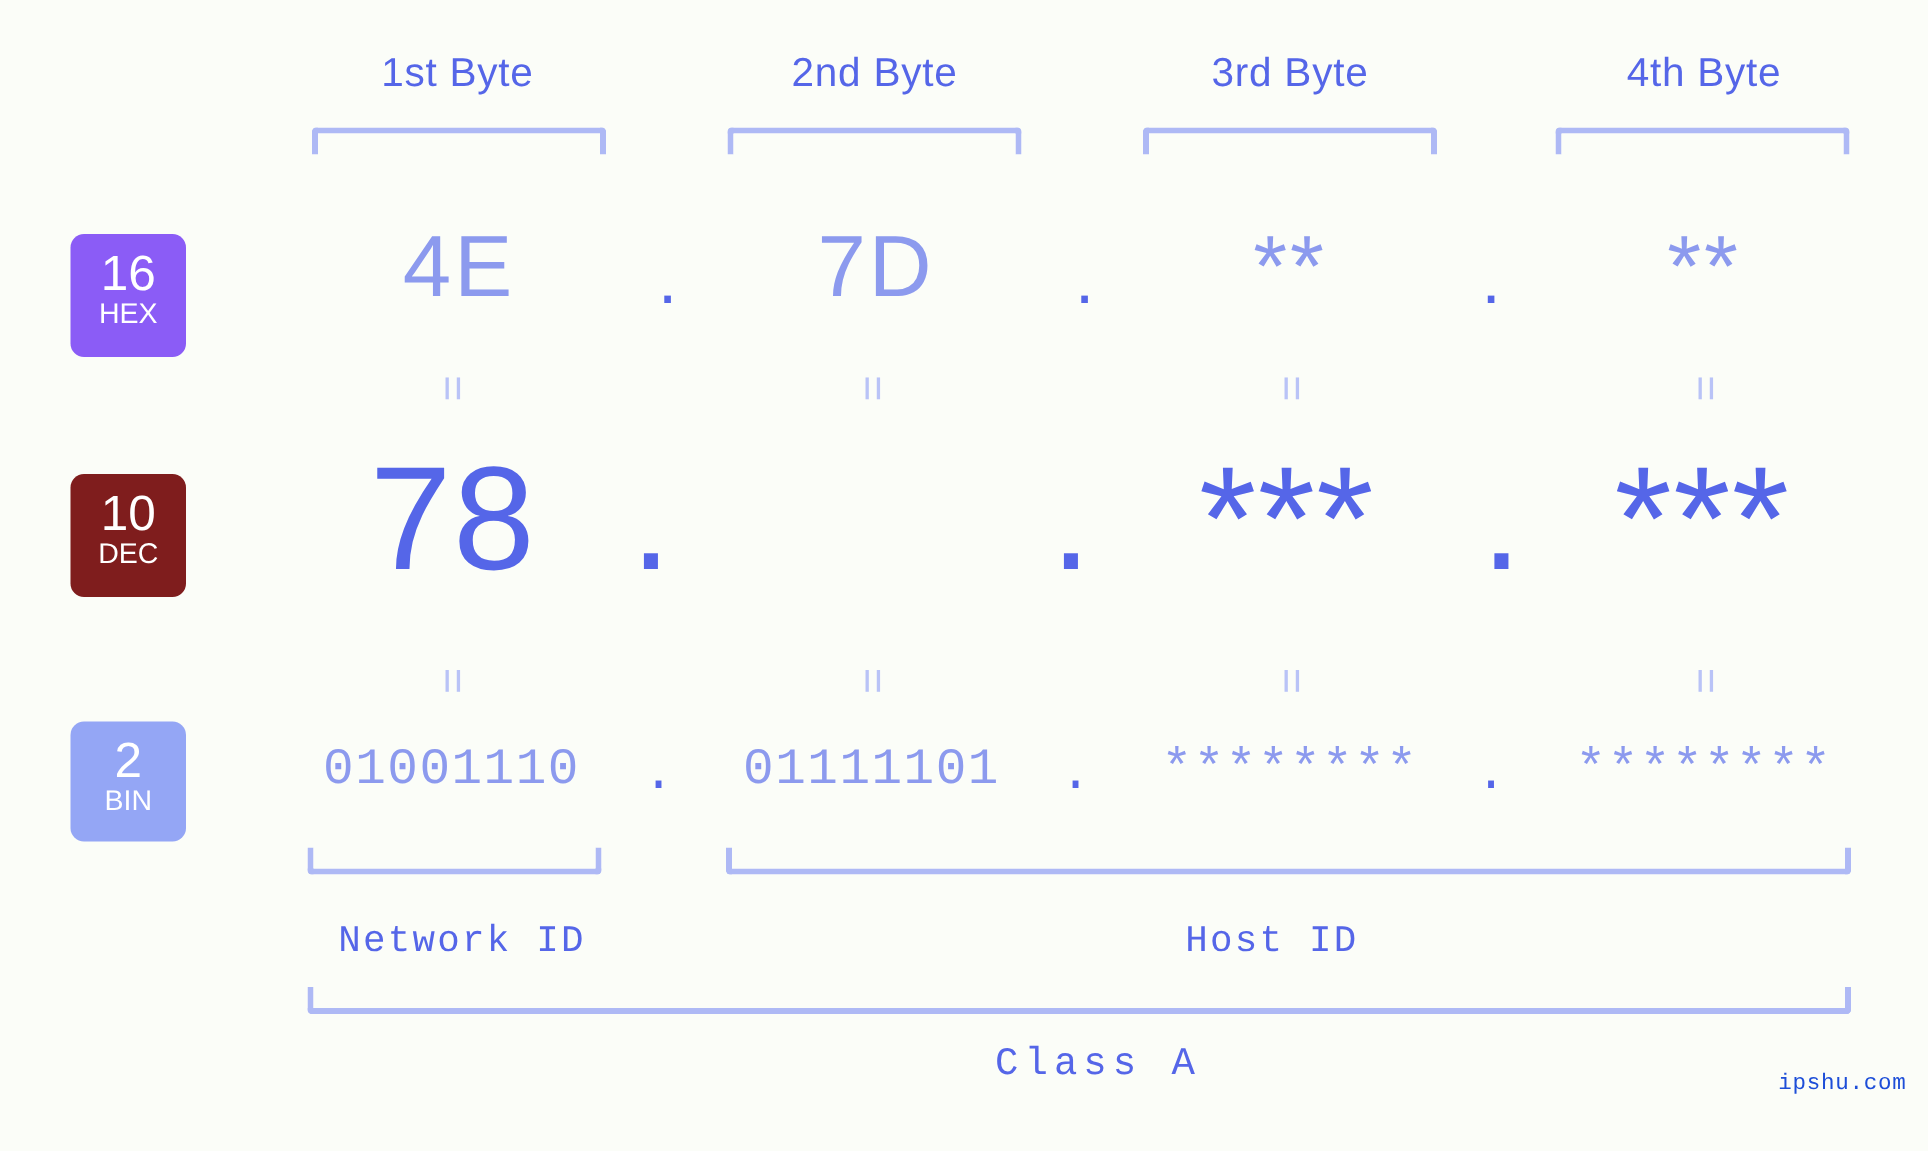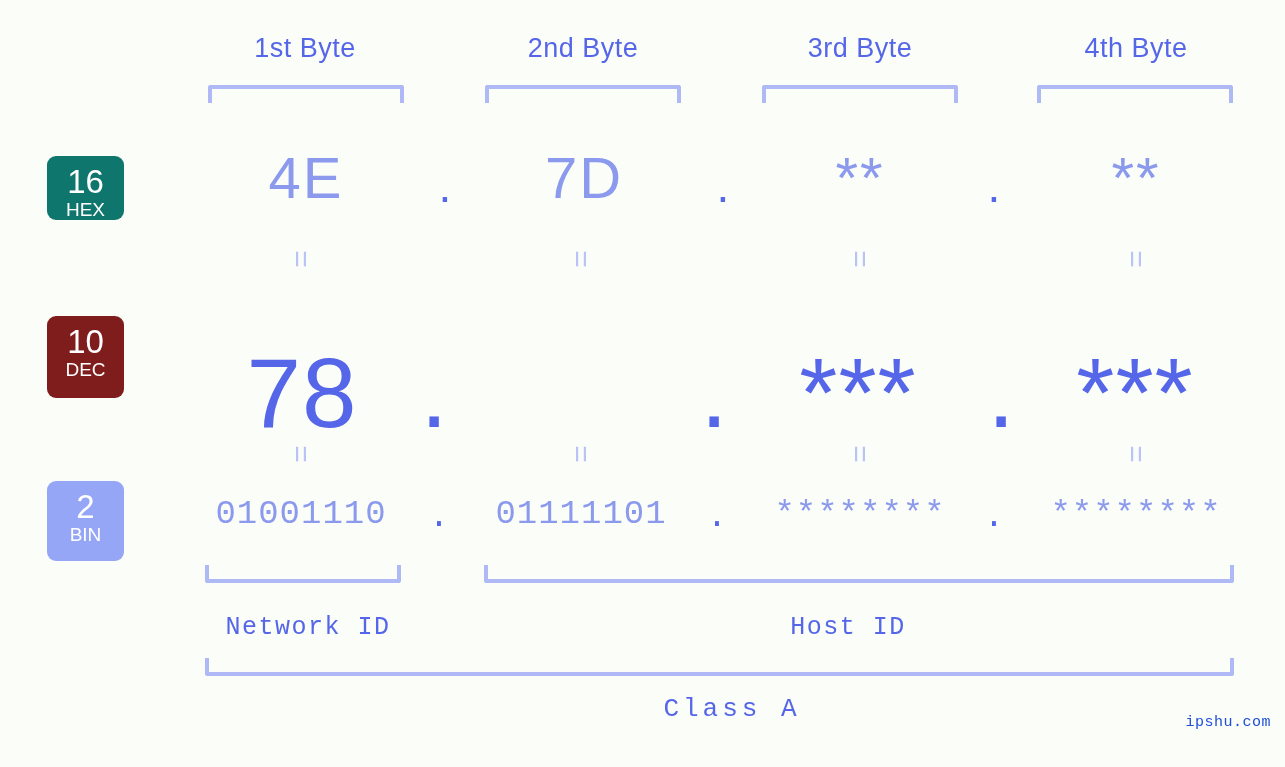--- a/index.html
+++ b/index.html
@@ -66,21 +66,21 @@
     font-size: 33px;
     line-height: 34px;
     font-weight: 400;
   }
   .badge .nm {
     display: block;
     font-size: 19px;
     line-height: 22px;
     font-weight: 400;
   }
-  #badge-hex { top: 156px; height: 64px; background: #0f766e; }
+  #badge-hex { top: 156px; height: 82px; background: #8b5cf6; }
   #badge-dec { top: 316px; height: 82px; background: #7f1d1d; }
   #badge-bin { top: 481px; height: 80px; background: #94a6f5; }
 
   
   .row { position: absolute; left: 0; width: 1285px; }
 
   .cell {
     position: absolute;
     text-align: center;
     white-space: nowrap;
@@ -102,21 +102,21 @@
     letter-spacing: 2px;
     top: 0;
   }
   #row-hex .dot {
     font-size: 46px;
     line-height: 56px;
     top: 0;
   }
 
   
-  #row-dec { top: 290px; height: 110px; margin-top: 48px; }
+  #row-dec { top: 290px; height: 110px; }
   #row-dec .cell {
     font-family: "Liberation Sans", sans-serif;
     font-size: 98px;
     line-height: 110px;
     color: #5566e8;
     letter-spacing: 1px;
     top: 0;
   }
   #row-dec .dot {
     font-size: 98px;

